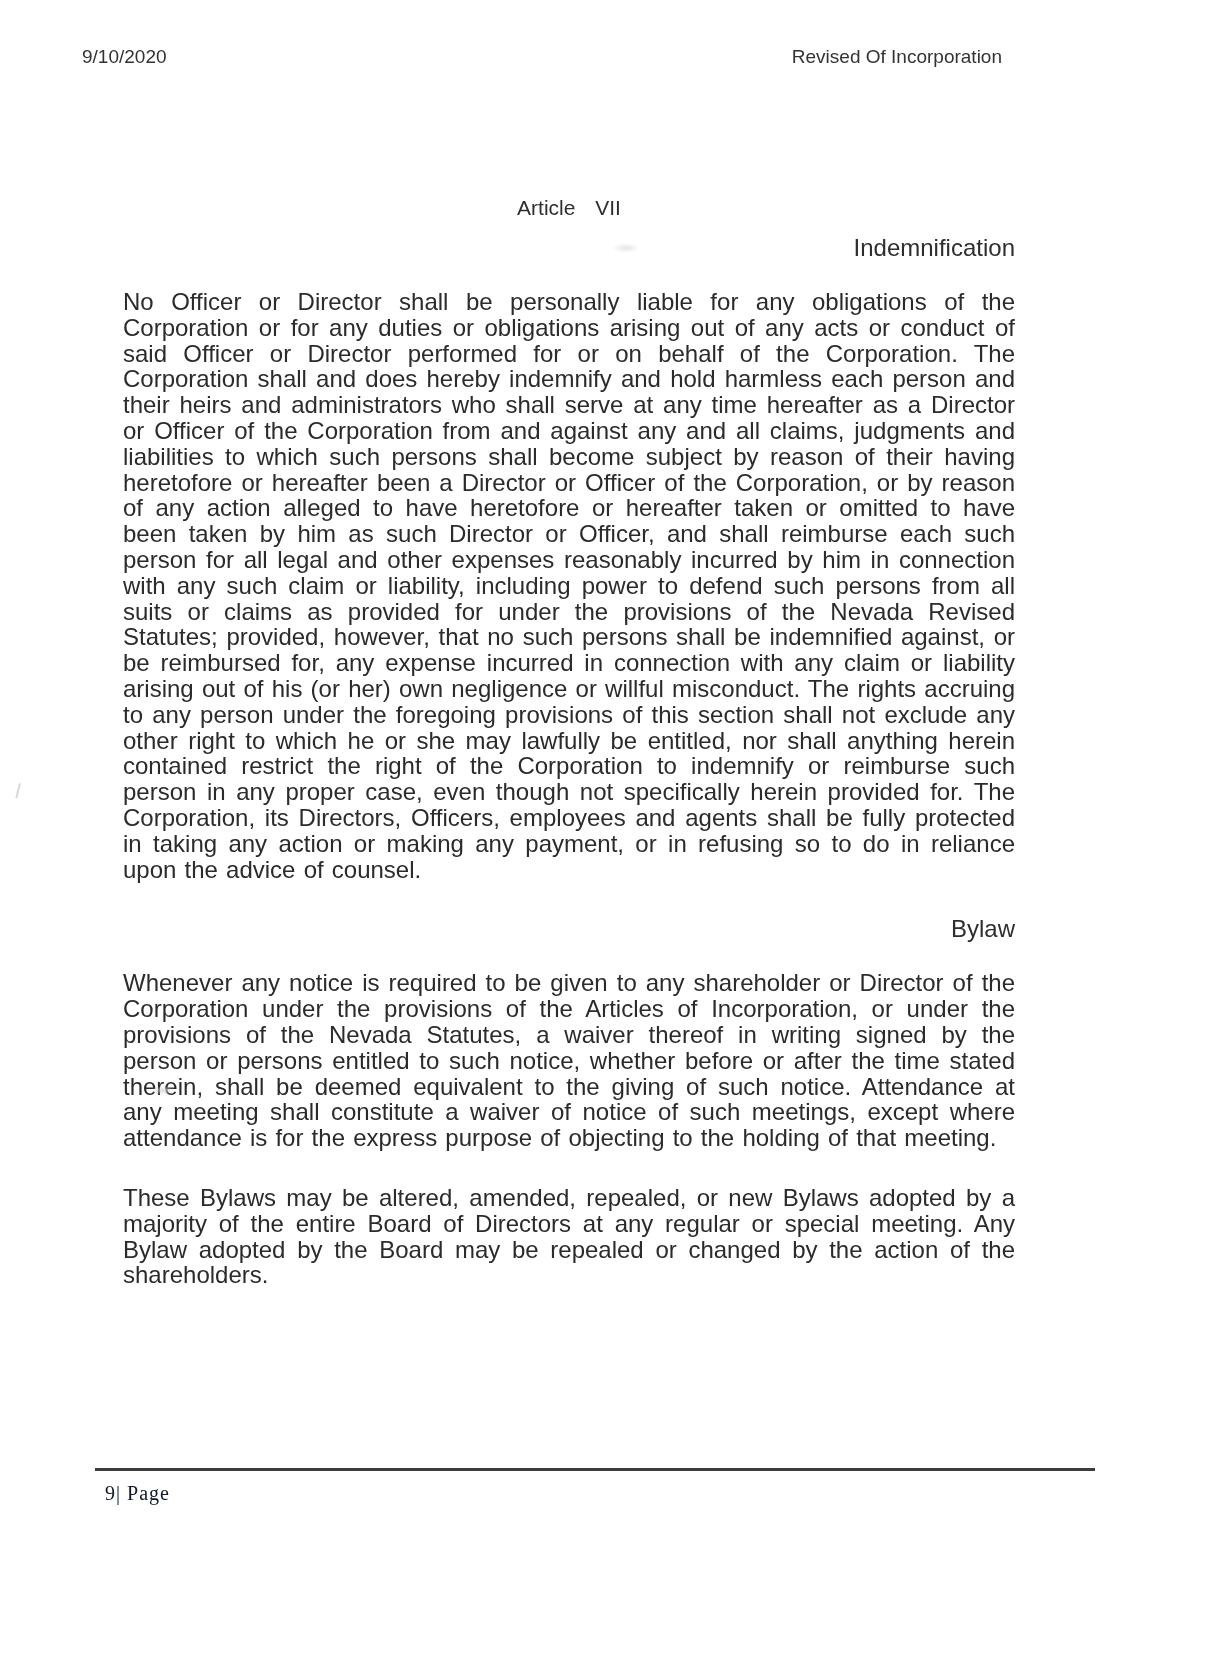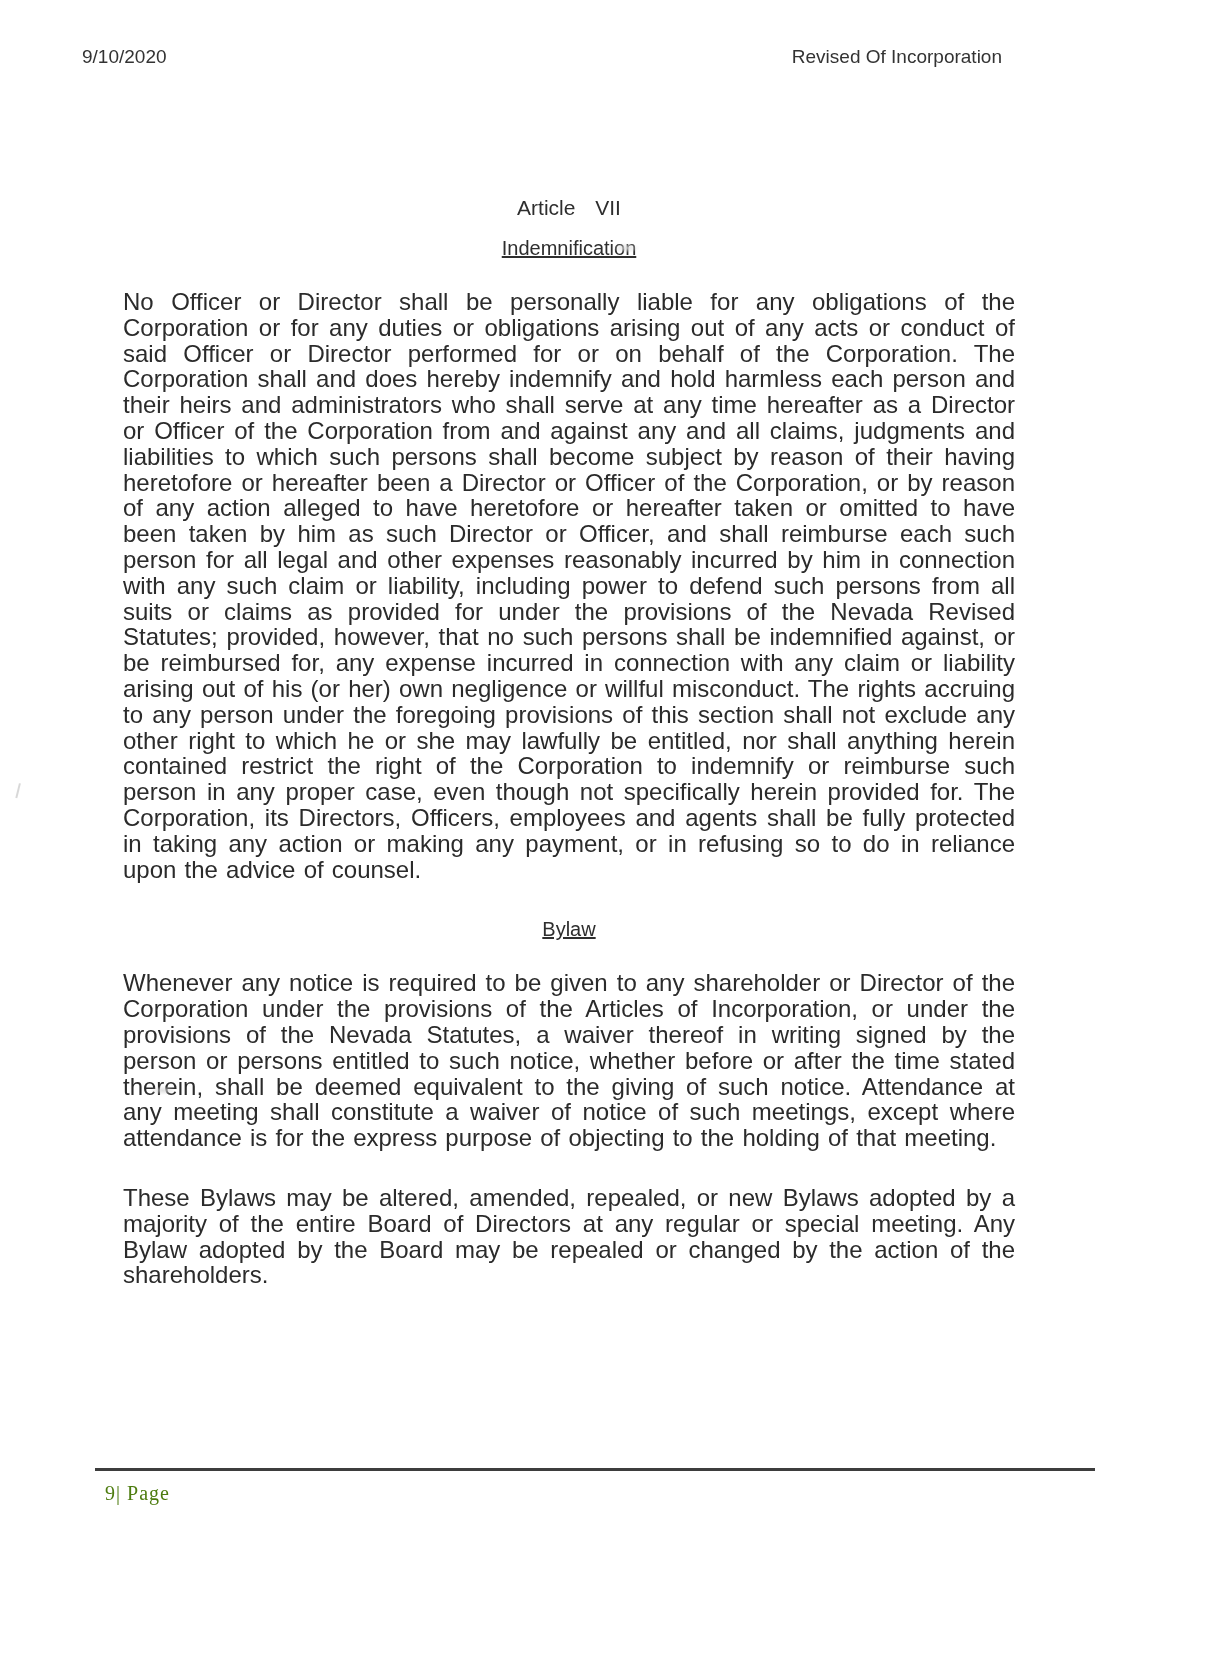--- a/index.html
+++ b/index.html
@@ -36,26 +36,25 @@
   .article-section { margin: 0; }
   .article-section + .article-section { margin-top: 34px; }
   .article-title {
     text-align: center;
     font-size: 21px;
     color: #2e2e2e;
     word-spacing: 14px;
     line-height: 26px;
   }
   .article-subtitle {
-    text-align: center;
-    font-size: 20px;
+    text-align: right;
+    font-size: 24px;
     color: #2e2e2e;
     margin-top: 14px;
     line-height: 26px;
-    text-decoration: underline;
   }
   .article-body {
     margin-top: 28px;
     font-size: 24px;
     line-height: 25.8px;
     text-align: justify;
     color: #2b2b2b;
     word-spacing: 1.5px;
   }
   .footer-rule {
@@ -65,21 +64,21 @@
     width: 1000px;
     height: 3px;
     background: #3d3d3d;
   }
   .footer-label {
     position: absolute;
     top: 1482px;
     left: 105px;
     font-family: "Liberation Serif", serif;
     font-size: 20px;
-    color: #4d7c0f;
+    color: #0f172a;
     letter-spacing: 1px;
   }
   
   .artifact-a {
     position: absolute;
     top: 784px;
     left: 17px;
     width: 7px;
     height: 15px;
     border-left: 2px solid #c8c8c8;

